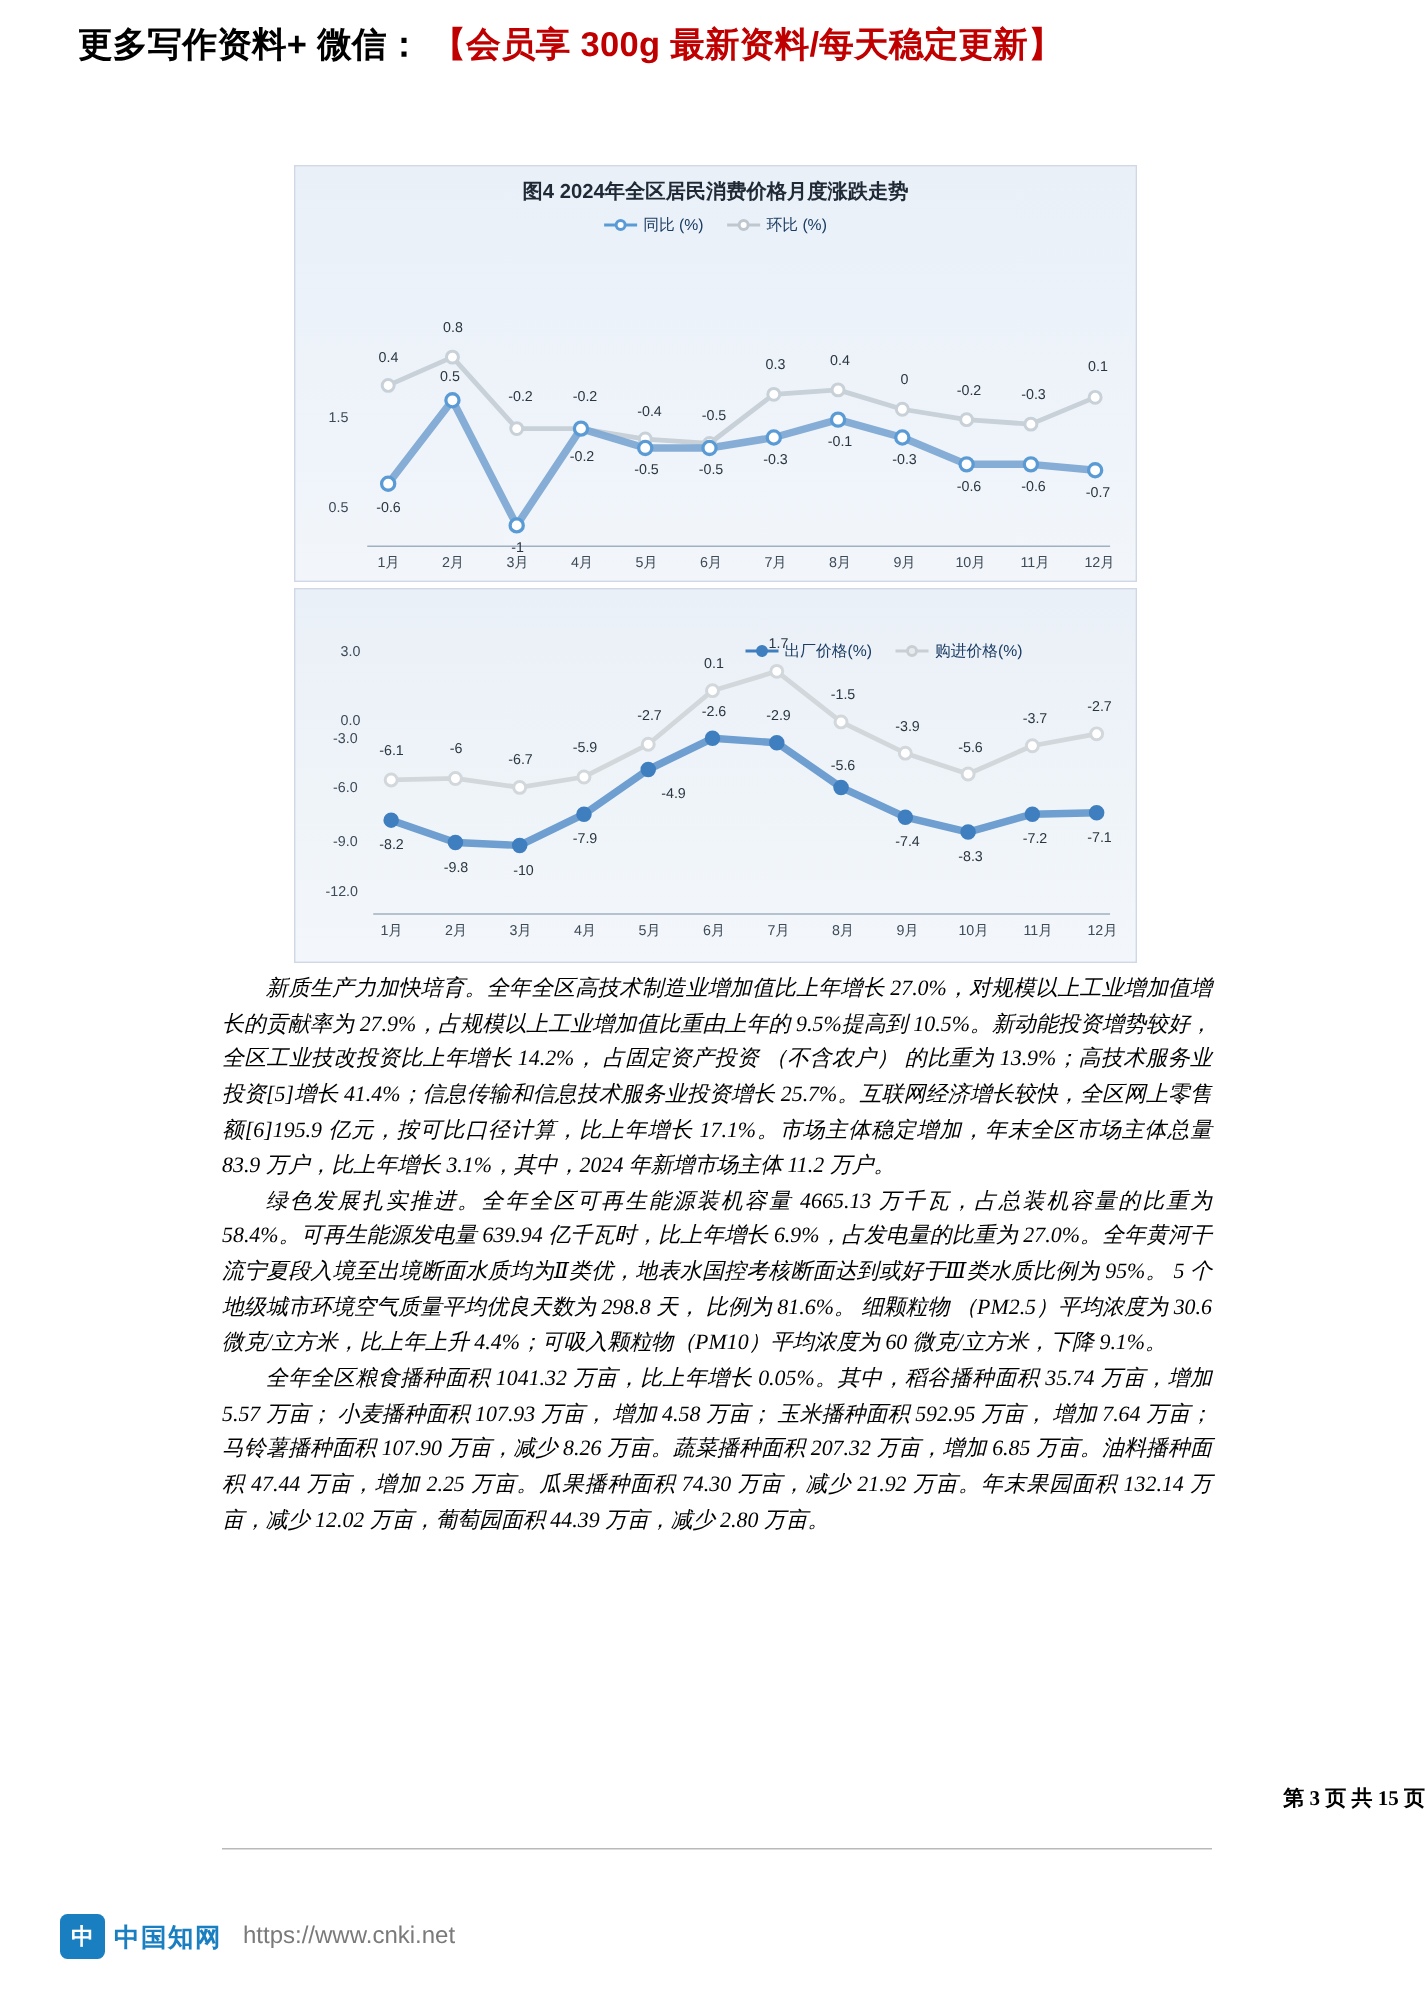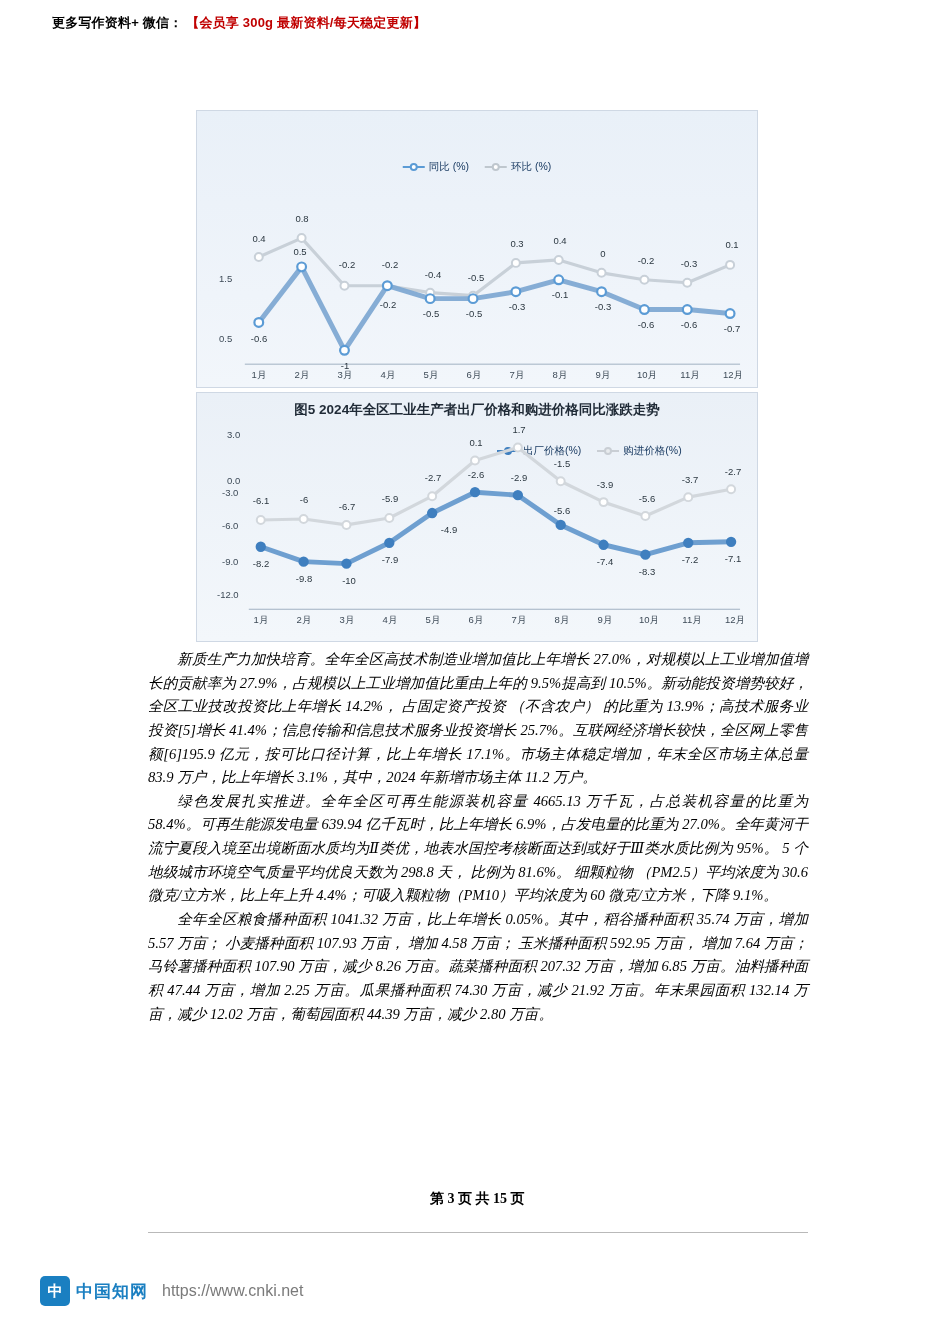--- a/index.html
+++ b/index.html
@@ -19,21 +19,21 @@
     position: relative;
     width: 950px;
     height: 1344px;
     box-sizing: border-box;
   }
   .banner {
     position: absolute;
     top: 14px;
     left: 52px;
     font-family: "Liberation Sans", sans-serif;
-    font-size: 13px;
+    font-size: 23px;
     font-weight: bold;
     color: #c00000;
     letter-spacing: 0.2px;
     white-space: nowrap;
   }
   .banner .black {
     color: #000000;
   }
 
   
@@ -69,21 +69,20 @@
     color: #1f2a36;
   }
   .legend {
     position: absolute;
     display: flex;
     align-items: center;
     gap: 16px;
     font-family: "Liberation Sans", sans-serif;
     font-size: 10.5px;
     color: #1b3c63;
-    margin-top: 17px;
   }
   #chart4 .legend { top: 32px; left: 50%; transform: translateX(-50%); }
   #chart5 .legend { top: 34px; left: 300px; }
   .legend .item { display: flex; align-items: center; gap: 4px; white-space: nowrap; }
   .legend .swatch {
     width: 22px; height: 2px; display: inline-block; position: relative;
   }
   .legend .swatch::after {
     content: ""; position: absolute; left: 7px; top: -3px;
     width: 8px; height: 8px; border-radius: 50%;
@@ -140,21 +139,21 @@
   }
   .body-text p {
     margin: 0;
     text-indent: 2em;
     font-style: italic;
   }
 
   .pagenum {
     position: absolute;
     left: 0; top: 1190px; width: 950px;
-    text-align: left;
+    text-align: right;
     font-size: 14px;
     font-weight: bold;
     color: #000;
   }
   .pagenum span { margin-left: 430px; }
 
   .rule {
     position: absolute;
     left: 148px;
     top: 1232px;
@@ -204,20 +203,21 @@
 <body>
 
 <div class="page">
 
   <div class="banner">
     <span class="black">更多写作资料+ 微信：</span>
     <span>【会员享 300g 最新资料/每天稳定更新】</span>
   </div>
 
   <div class="chart-box" id="chart4">
+    <div class="chart-title">图4   2024年全区居民消费价格月度涨跌走势</div>
     <div class="legend">
       <span class="item">
         <span class="swatch sw-a"></span>
         <span>同比 (%)</span>
       </span>
       <span class="item">
         <span class="swatch sw-b"></span>
         <span>环比 (%)</span>
       </span>
     </div>
@@ -300,21 +300,20 @@
     <div class="xtick" style="left:261px; top:258px; width:32px;">6月</div>
     <div class="xtick" style="left:304px; top:258px; width:32px;">7月</div>
     <div class="xtick" style="left:347px; top:258px; width:32px;">8月</div>
     <div class="xtick" style="left:390px; top:258px; width:32px;">9月</div>
     <div class="xtick" style="left:431px; top:258px; width:38px;">10月</div>
     <div class="xtick" style="left:474px; top:258px; width:38px;">11月</div>
     <div class="xtick" style="left:517px; top:258px; width:38px;">12月</div>
   </div>
 
   <div class="chart-box" id="chart5">
-    <div class="chart-title">图5   2024年全区工业生产者出厂价格和购进价格同比涨跌走势</div>
     <div class="legend">
       <span class="item">
         <span class="swatch sw-c"></span>
         <span>出厂价格(%)</span>
       </span>
       <span class="item">
         <span class="swatch sw-d"></span>
         <span>购进价格(%)</span>
       </span>
     </div>

